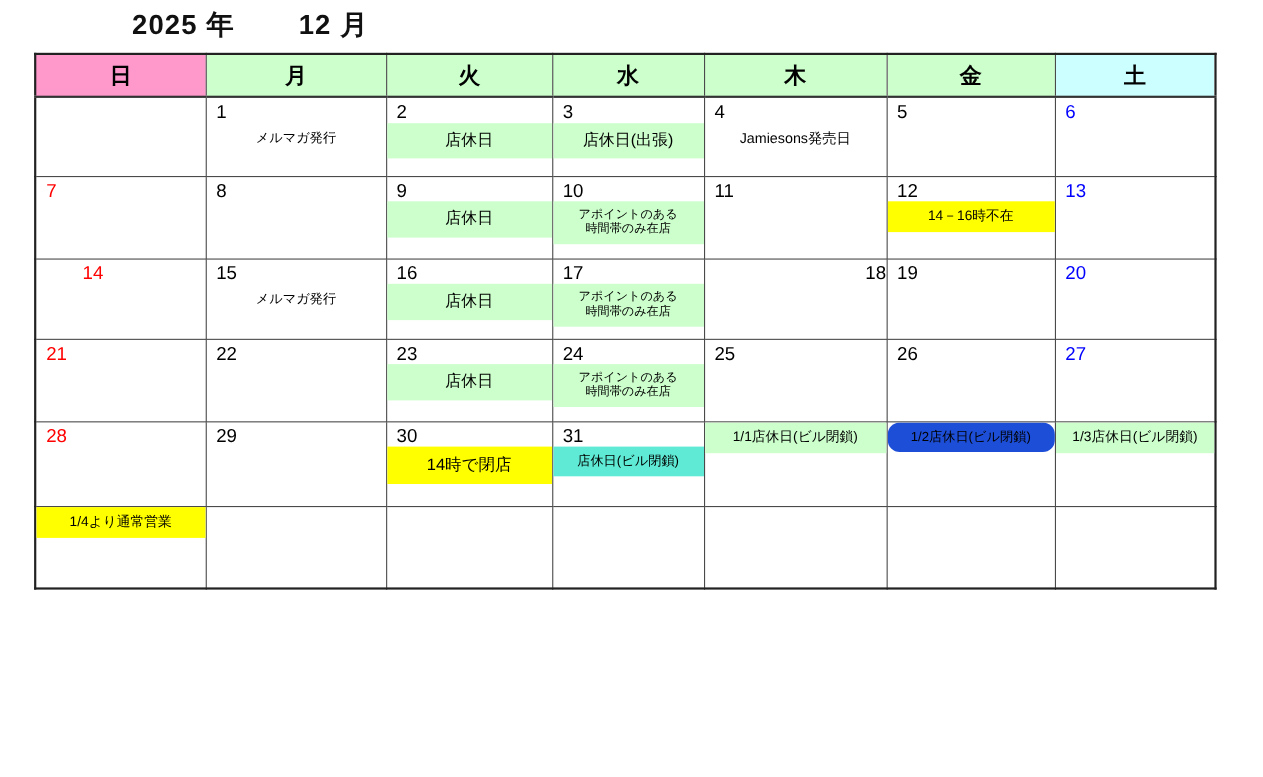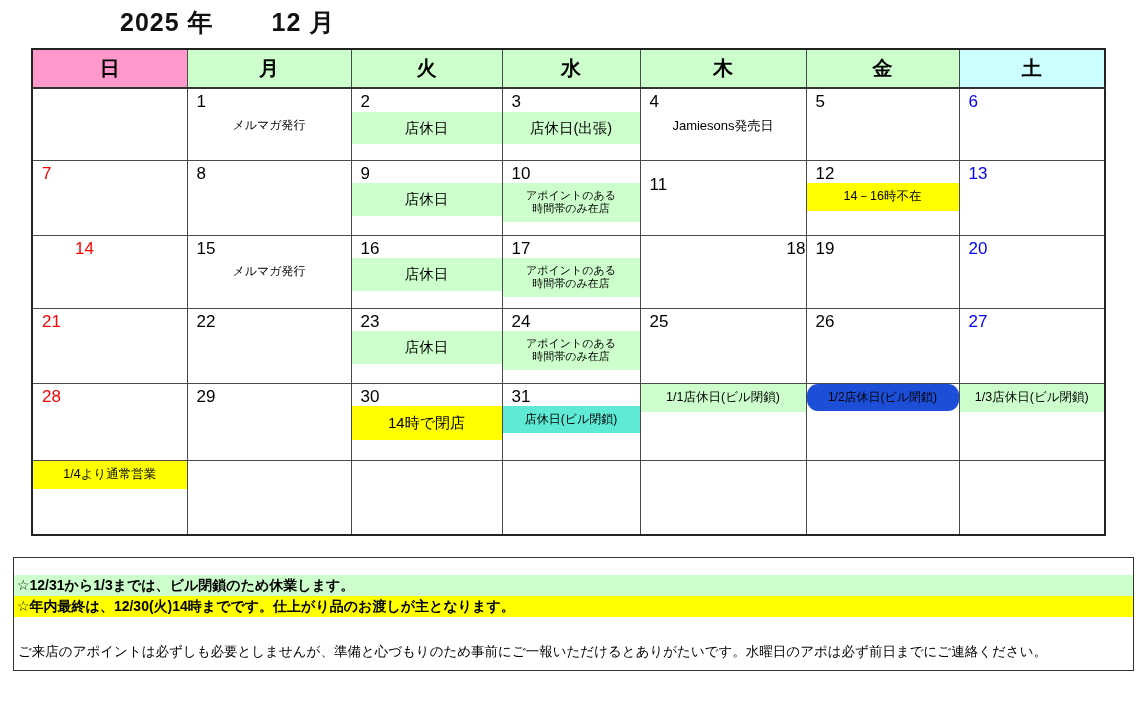--- a/index.html
+++ b/index.html
@@ -129,21 +129,21 @@
           </td>
           <td>
             <div class="cellwrap">
               <div class="daynum" style="color: rgb(0, 0, 0);">10</div>
               <div class="note" style="font-size: 11px; background: rgb(204, 255, 204);">アポイントのある
 時間帯のみ在店</div>
             </div>
           </td>
           <td>
             <div class="cellwrap">
-              <div class="daynum" style="color: rgb(0, 0, 0); margin-top: 11px;">11</div>
+              <div class="daynum" style="color: rgb(0, 0, 0);">11</div>
             </div>
           </td>
           <td>
             <div class="cellwrap">
               <div class="daynum" style="color: rgb(0, 0, 0);">12</div>
               <div class="note" style="font-size: 12.5px; background: rgb(255, 255, 0);">14－16時不在</div>
             </div>
           </td>
           <td>
             <div class="cellwrap">
@@ -292,19 +292,14 @@
           <td>
             <div class="cellwrap"></div>
           </td>
           <td>
             <div class="cellwrap"></div>
           </td>
         </tr>
       </tbody>
   </table>
 
-  <div class="footer-box">
-    <div class="bar first" style="background: rgb(204, 255, 204);">☆12/31から1/3までは、ビル閉鎖のため休業します。</div>
-    <div class="bar" style="background: rgb(255, 255, 0);">☆年内最終は、12/30(火)14時までです。仕上がり品のお渡しが主となります。</div>
-    <div class="para">ご来店のアポイントは必ずしも必要としませんが、準備と心づもりのため事前にご一報いただけるとありがたいです。水曜日のアポは必ず前日までにご連絡ください。</div>
-  </div>
 
 </div>
 
 </body></html>

